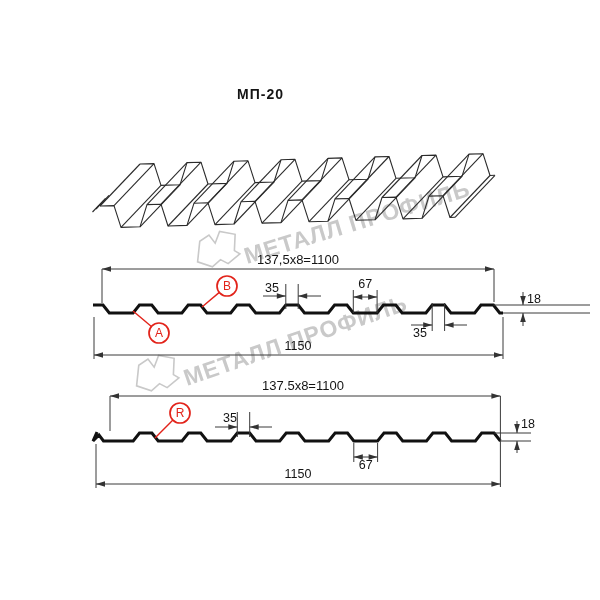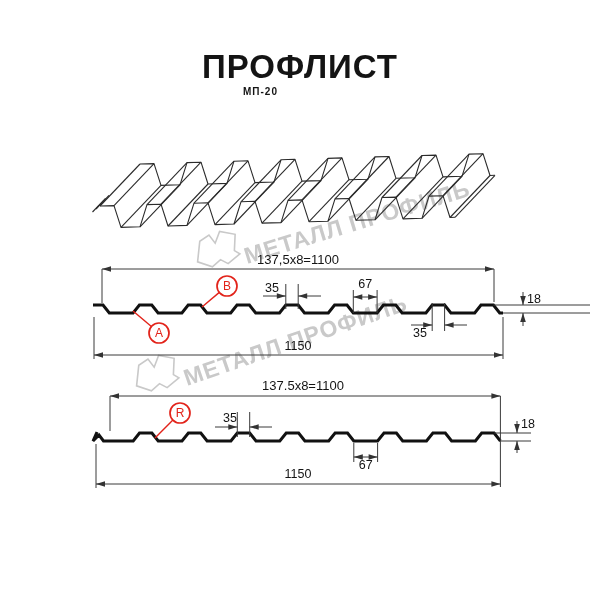--- a/index.html
+++ b/index.html
@@ -1,41 +1,40 @@
 <!DOCTYPE html>
 <html><head>
 <meta charset="utf-8">
 <style>
   html,body{margin:0;padding:0;background:#fff}
   .canvas{position:relative;width:600px;height:600px;background:#fff;
           font-family:"Liberation Sans",sans-serif;overflow:hidden}
   .title{position:absolute;top:48px;left:0;width:600px;text-align:center;
          font-size:33px;font-weight:800;color:#141414;letter-spacing:1px}
   .subtitle{position:absolute;top:86px;left:0;width:521px;text-align:center;
-         font-size:10px;font-weight:700;color:#141414;letter-spacing:1px}
+         font-size:14px;font-weight:700;color:#141414;letter-spacing:1px}
   .footer{position:absolute;top:525px;left:0;width:600px;text-align:center;
          font-size:15px;font-weight:700;color:#141414;letter-spacing:.4px}
   svg{position:absolute;left:0;top:0}
   .thin{stroke:#3a3a3a;stroke-width:1;fill:none}
   .prof{stroke:#111;stroke-width:3;fill:none;stroke-linejoin:miter}
   #sheet3d path{stroke:#2b2b2b;stroke-width:1.1;fill:none;stroke-linejoin:round}
   .red{stroke:#e2231a;stroke-width:1.4;fill:none}
   .redc{stroke:#e2231a;stroke-width:1.7;fill:#fff}
   text{font-family:"Liberation Sans",sans-serif;font-size:12.5px;fill:#141414}
   .pitch{font-size:13px}
   .rl{fill:#e2231a;font-size:12px;font-weight:500}
   .wm{fill:#c9c9c9;font-size:23px;font-weight:700;letter-spacing:1px}
   .wmlogo{stroke:#c9c9c9;stroke-width:1.6;fill:none}
   #arrows path{fill:#333;stroke:none}
 </style>
 </head>
 <body>
 
 <div class="canvas">
-  <div class="title">ПРОФЛИСТ</div>
   <div class="subtitle">МП-20</div>
 
   <svg width="600" height="600" viewBox="0 0 600 600">
 
     <g>
       <path class="wmlogo" transform="translate(217,249) rotate(-8)" d="M -21,10 L -16,-10 L -6,-15 L -1,-6 L 5,-17 L 20,-12 L 17,4 L 22,8 L 9,16 L 2,11 L -7,17 Z"></path>
       <text class="wm" transform="translate(247,264) rotate(-17)">МЕТАЛЛ ПРОФИЛЬ</text>
     </g>
     <g>
       <path class="wmlogo" transform="translate(156,373) rotate(-8)" d="M -21,10 L -16,-10 L -6,-15 L -1,-6 L 5,-17 L 20,-12 L 17,4 L 22,8 L 9,16 L 2,11 L -7,17 Z"></path>

